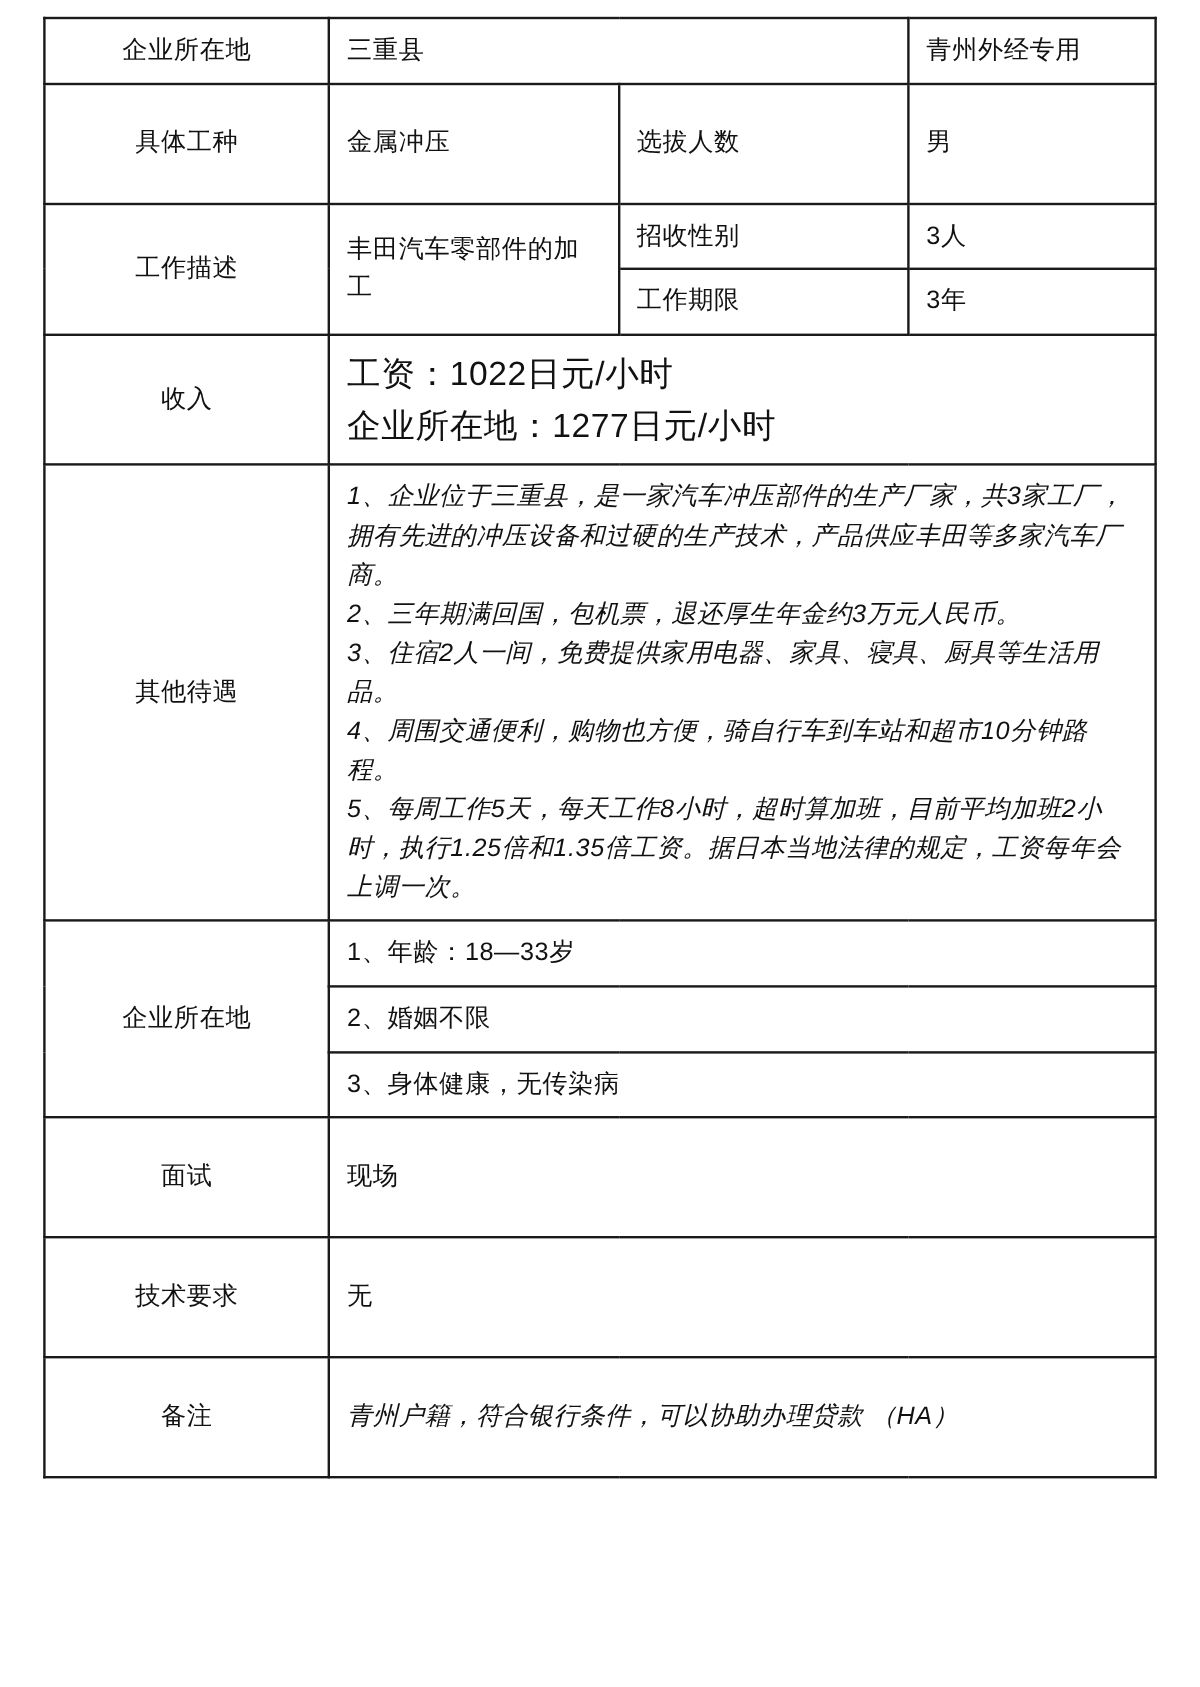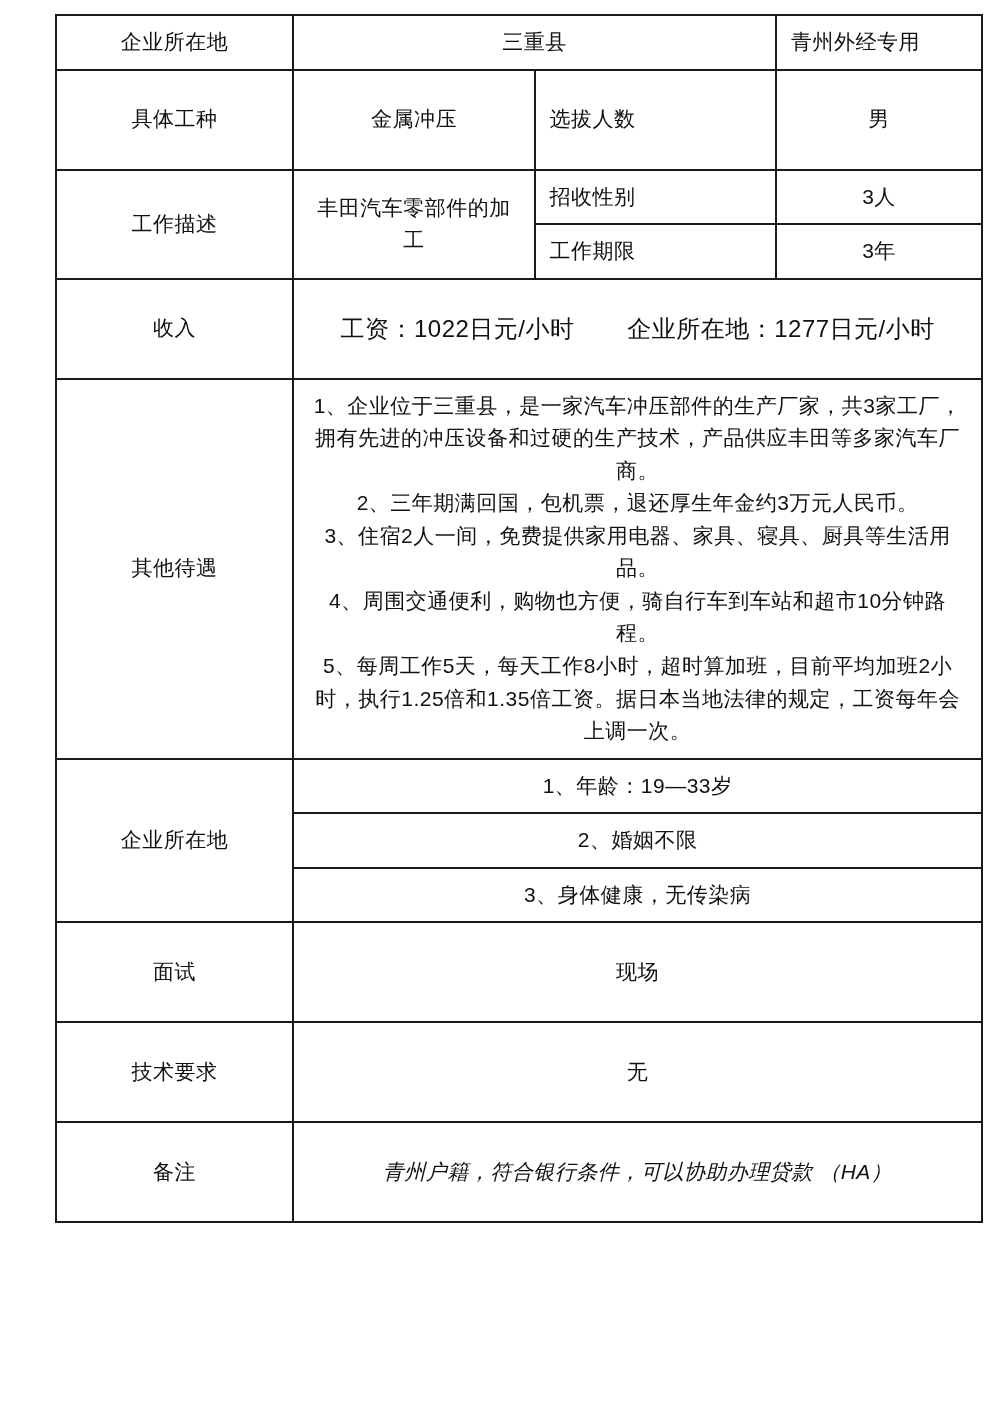--- a/index.html
+++ b/index.html
@@ -13,21 +13,21 @@
     font-family: "Liberation Sans", "DejaVu Sans", sans-serif;
     color: #111111;
     overflow: hidden;
   }
   .page {
     position: relative;
     width: 1000px;
     height: 1406px;
     background: #ffffff;
     box-sizing: border-box;
-    padding: 14px 36px 0 55px;
+    padding: 14px 36px 0 36px;
   }
   table.job-table {
     width: 928px;
     border-collapse: collapse;
     table-layout: fixed;
     border: 2px solid #1a1a1a;
   }
   table.job-table td {
     border: 2px solid #1a1a1a;
     vertical-align: middle;
@@ -36,43 +36,44 @@
     line-height: 1.55;
     letter-spacing: 0.5px;
   }
   td.label {
     text-align: center;
     font-size: 22px;
     letter-spacing: 2px;
     white-space: nowrap;
   }
   td.value {
-    text-align: center;
+    text-align: left;
   }
   td.center {
     letter-spacing: 1.5px;
   }
   td.top {
     vertical-align: top;
   }
   .col-label { width: 228px; }
   .col-mid   { width: 232px; }
   .col-right { width: 198px; }
 
   .income-line {
     white-space: nowrap;
-    font-size: 24px;
+    font-size: 28px;
   }
   .income-gap { display: inline-block; width: 40px; }
 
   .benefits {
     padding: 18px 14px 18px 14px;
     font-size: 21.5px;
     line-height: 1.62;
     text-align: justify;
+    font-style: italic;
   }
   .benefits p {
     margin: 0;
   }
   .std-cell {
     padding: 20px 14px;
     font-size: 21.5px;
   }
   .tall {
     height: 78px;
@@ -134,21 +135,21 @@
           <p>1、企业位于三重县，是一家汽车冲压部件的生产厂家，共3家工厂，拥有先进的冲压设备和过硬的生产技术，产品供应丰田等多家汽车厂商。</p>
           <p>2、三年期满回国，包机票，退还厚生年金约3万元人民币。</p>
           <p>3、住宿2人一间，免费提供家用电器、家具、寝具、厨具等生活用品。</p>
           <p>4、周围交通便利，购物也方便，骑自行车到车站和超市10分钟路程。</p>
           <p>5、每周工作5天，每天工作8小时，超时算加班，目前平均加班2小时，执行1.25倍和1.35倍工资。据日本当地法律的规定，工资每年会上调一次。</p>
         </td>
       </tr>
 
       <tr>
         <td class="label" rowspan="3">企业所在地</td>
-        <td class="value std-cell" colspan="3">1、年龄：19—33岁</td>
+        <td class="value std-cell" colspan="3">1、年龄：18—33岁</td>
       </tr>
       <tr>
         <td class="value std-cell" colspan="3">2、婚姻不限</td>
       </tr>
       <tr>
         <td class="value std-cell" colspan="3">3、身体健康，无传染病</td>
       </tr>
 
       <tr>
         <td class="label tall">面试</td>

